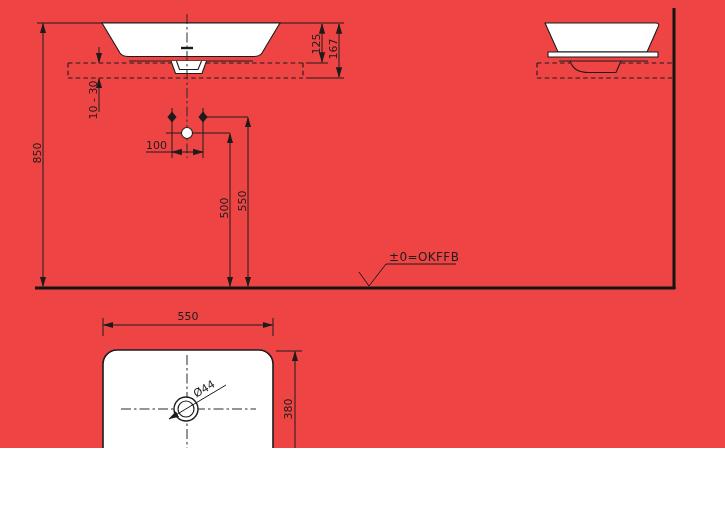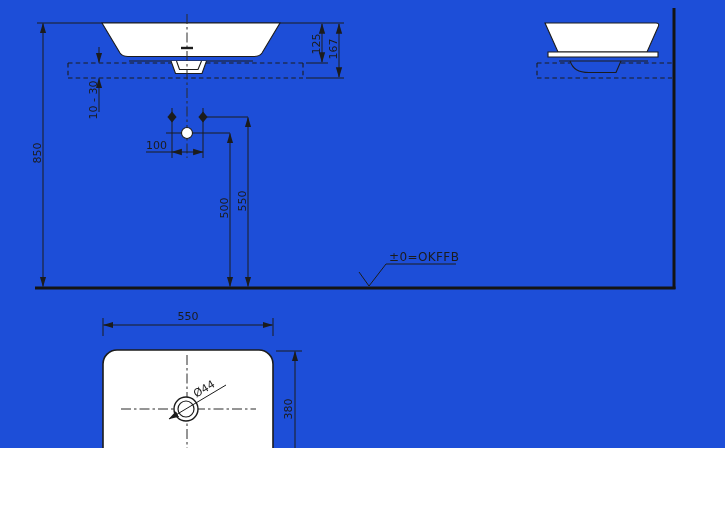--- a/index.html
+++ b/index.html
@@ -1,16 +1,16 @@
 <!DOCTYPE html>
 <html><head>
 <meta charset="utf-8">
 <style>
   html,body{margin:0;padding:0;background:#ffffff;}
-  .stage{position:relative;width:725px;height:448px;background:#1d4ed8;overflow:hidden;}
+  .stage{position:relative;width:725px;height:448px;background:#ef4444;overflow:hidden;}
   svg{display:block;}
   svg text{font-family:"DejaVu Sans","Liberation Sans",sans-serif;font-size:11px;fill:#1c1c1c;}
   svg text.lbl-big{font-size:12px;letter-spacing:.4px;}
   .ln{stroke:#1c1c1c;stroke-width:1.1;fill:none;}
   .ln-w{stroke:#1c1c1c;stroke-width:1.1;fill:#ffffff;}
   .thick{stroke:#141414;stroke-width:3;fill:none;}
   .dash{stroke:#1c1c1c;stroke-width:1.1;fill:none;stroke-dasharray:4.5 3.2;}
   .cline{stroke:#2a2a2a;stroke-width:1;fill:none;stroke-dasharray:10 3 2.5 3;}
   .dim{stroke:#1c1c1c;stroke-width:1;fill:none;}
   .sym{fill:#1c1c1c;stroke:none;}

